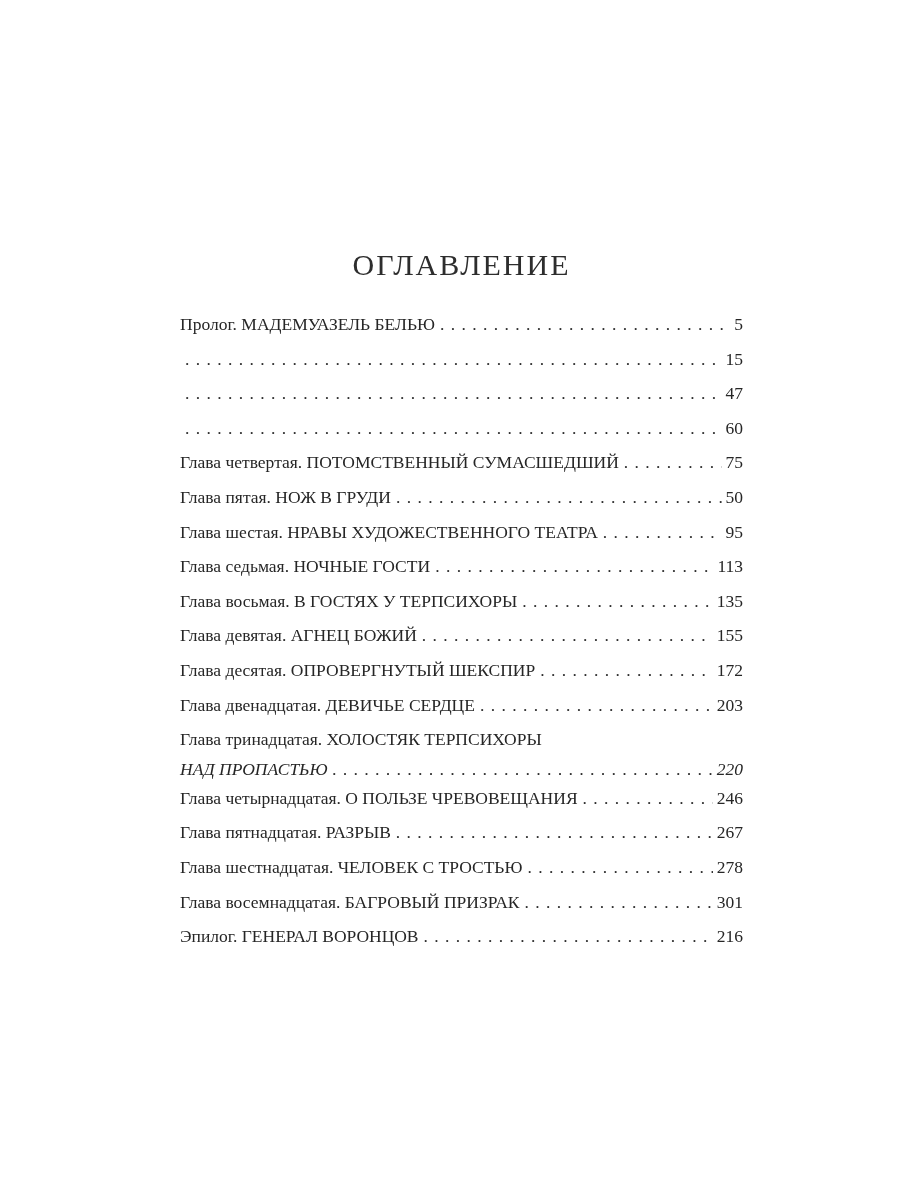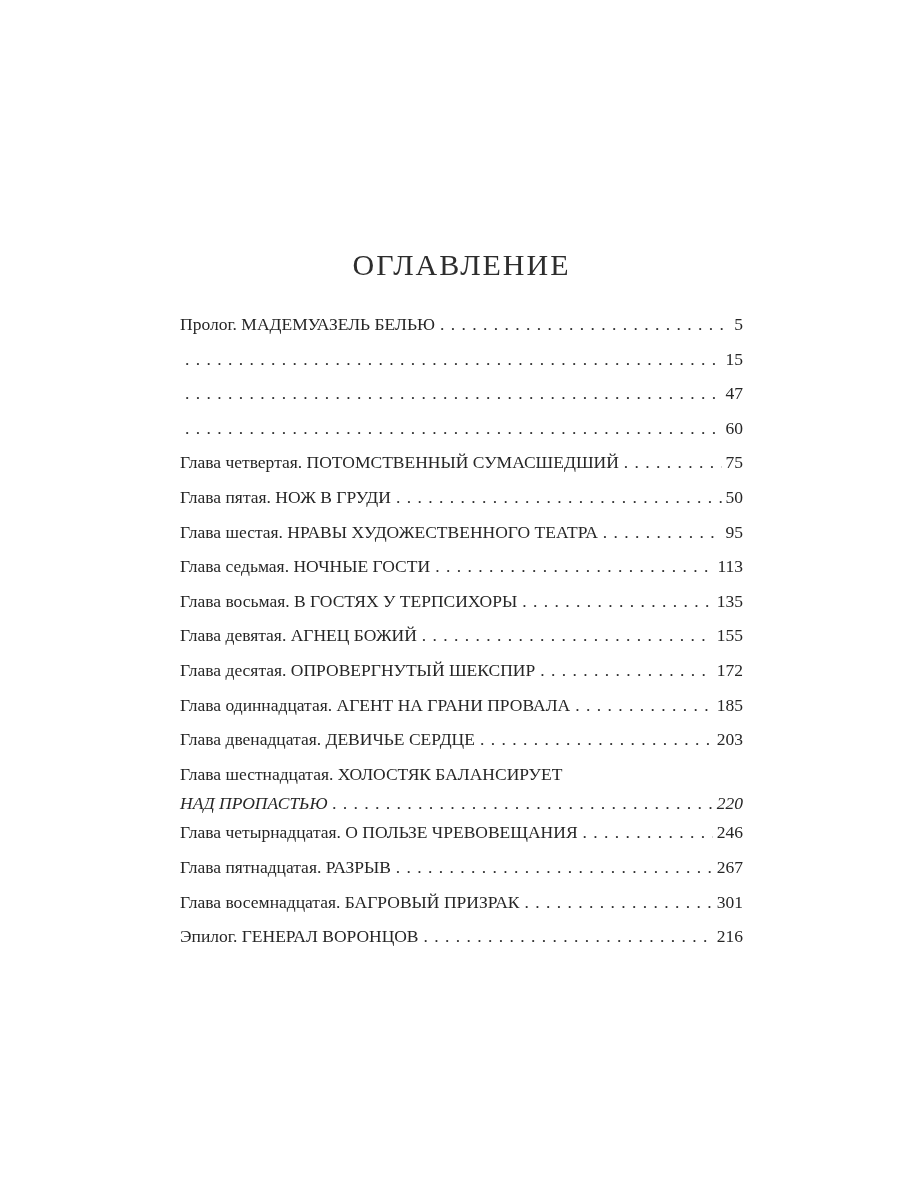--- a/index.html
+++ b/index.html
@@ -143,54 +143,54 @@
       </div>
       <div class="toc-entry">
         <div class="toc-line">
           <span class="toc-label">Глава десятая. ОПРОВЕРГНУТЫЙ ШЕКСПИР</span>
           <span class="toc-dots"></span>
           <span class="toc-page">172</span>
         </div>
       </div>
       <div class="toc-entry">
         <div class="toc-line">
-          <span class="toc-label">Глава одиннадцатая. АГЕНТ НА ГРАНИ ПРОВАЛА</span>
-          <span class="toc-dots"></span>
-          <span class="toc-page">185</span>
-        </div>
-      </div>
-      <div class="toc-entry">
-        <div class="toc-line">
           <span class="toc-label">Глава двенадцатая. ДЕВИЧЬЕ СЕРДЦЕ</span>
           <span class="toc-dots"></span>
           <span class="toc-page">203</span>
         </div>
       </div>
       <div class="toc-entry">
         <div class="toc-line">
-          <span class="toc-label">Глава шестнадцатая. ХОЛОСТЯК БАЛАНСИРУЕТ</span>
+          <span class="toc-label">Глава тринадцатая. ХОЛОСТЯК ТЕРПСИХОРЫ</span>
         </div>
         <div class="toc-line toc-line-cont">
           <span class="toc-label">НАД ПРОПАСТЬЮ</span>
           <span class="toc-dots"></span>
           <span class="toc-page">220</span>
         </div>
       </div>
       <div class="toc-entry">
         <div class="toc-line">
           <span class="toc-label">Глава четырнадцатая. О ПОЛЬЗЕ ЧРЕВОВЕЩАНИЯ</span>
           <span class="toc-dots"></span>
           <span class="toc-page">246</span>
         </div>
       </div>
       <div class="toc-entry">
         <div class="toc-line">
           <span class="toc-label">Глава пятнадцатая. РАЗРЫВ</span>
           <span class="toc-dots"></span>
           <span class="toc-page">267</span>
+        </div>
+      </div>
+      <div class="toc-entry">
+        <div class="toc-line">
+          <span class="toc-label">Глава шестнадцатая. ЧЕЛОВЕК С ТРОСТЬЮ</span>
+          <span class="toc-dots"></span>
+          <span class="toc-page">278</span>
         </div>
       </div>
       <div class="toc-entry">
         <div class="toc-line">
           <span class="toc-label">Глава восемнадцатая. БАГРОВЫЙ ПРИЗРАК</span>
           <span class="toc-dots"></span>
           <span class="toc-page">301</span>
         </div>
       </div>
       <div class="toc-entry">

